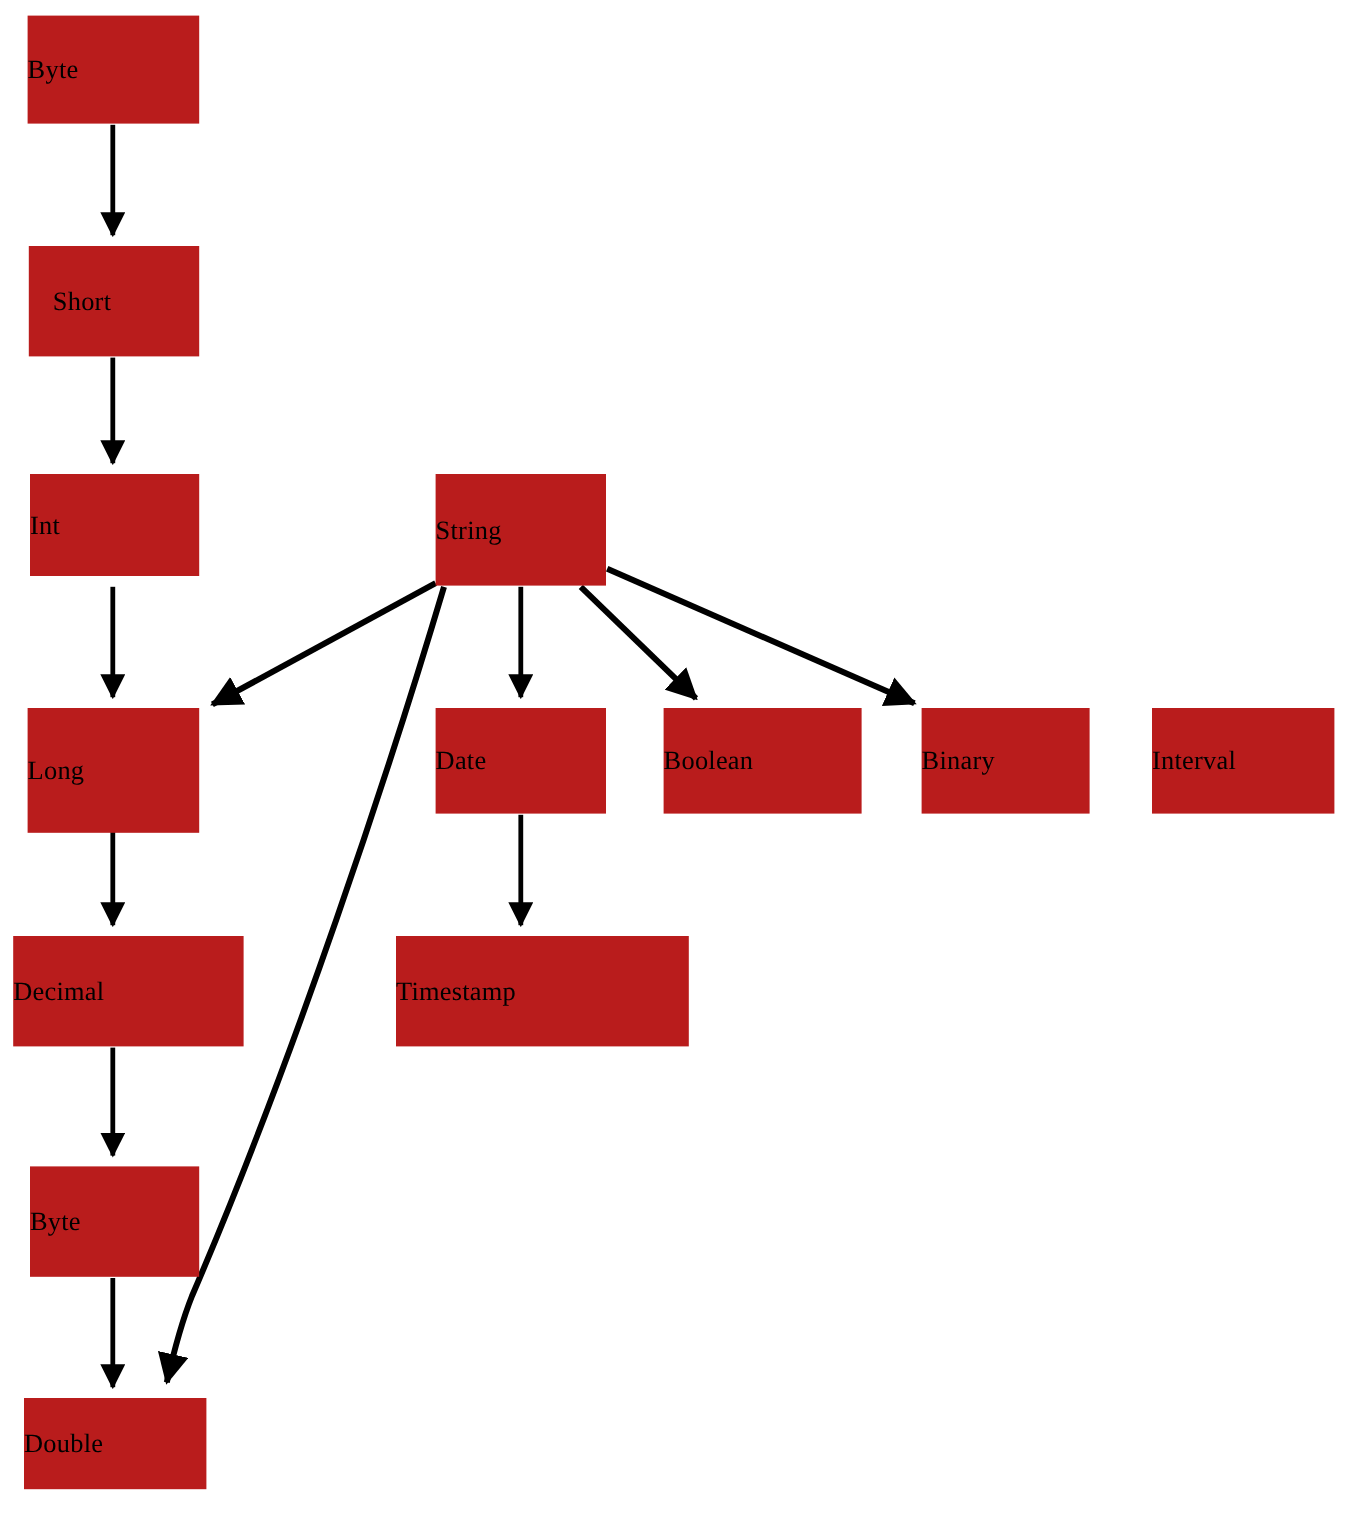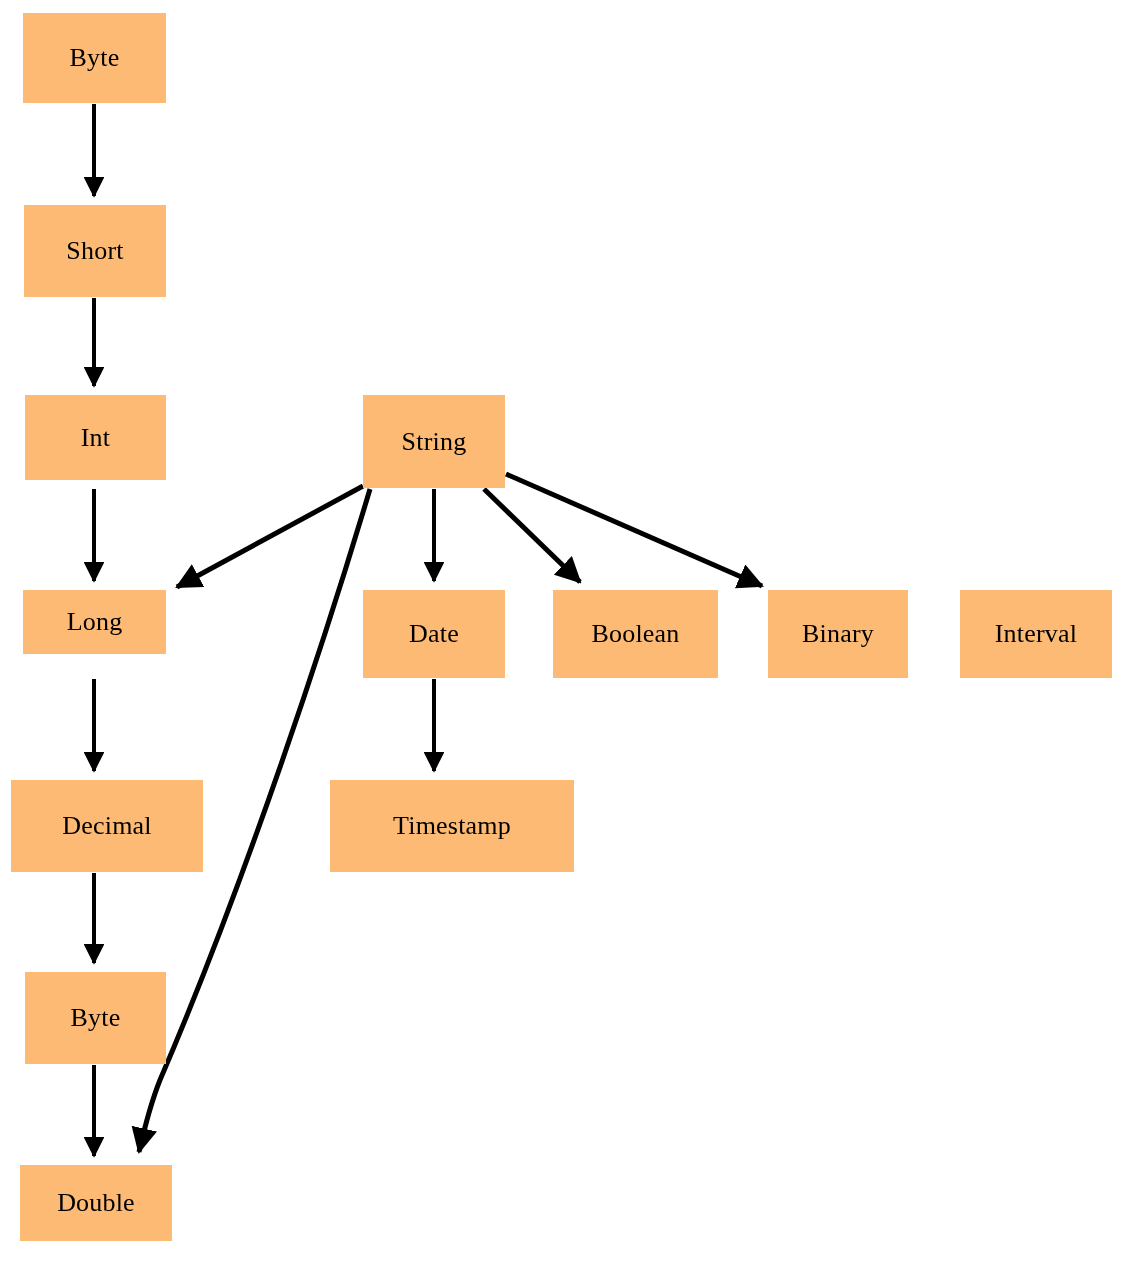--- a/index.html
+++ b/index.html
@@ -20,24 +20,24 @@
     left: 0;
     top: 0;
     width: 1128px;
     height: 1270px;
     pointer-events: none;
   }
   .node {
     position: absolute;
     display: flex;
     align-items: center;
-    justify-content: center;
-    background: #fdba74;
+    justify-content: flex-start;
+    background: #b91c1c;
     color: #000000;
-    font-size: 26px;
+    font-size: 22px;
     line-height: 1;
     letter-spacing: 0.2px;
     white-space: nowrap;
     box-sizing: border-box;
   }
 </style>
 </head>
 <body>
 
 <div id="canvas">
@@ -71,29 +71,29 @@
 
     <path d="M 370 489 C 325 640, 246 880, 160 1080 C 152 1100, 144 1130, 139 1152" fill="none" stroke="#000000" stroke-width="5" marker-end="url(#ah)"></path>
 
     <line x1="434" y1="679" x2="434" y2="771" stroke="#000000" stroke-width="4" marker-end="url(#ah)"></line>
   </svg>
 
   <div class="node" style="left:23px; top:13px; width:143px; height:90px;">
     <span>Byte</span>
   </div>
 
-  <div class="node" style="left:24px; top:205px; width:142px; height:92px;">
+  <div class="node" style="left:24px; top:205px; width:142px; height:92px;padding-left:20px;">
     <span>Short</span>
   </div>
 
   <div class="node" style="left:25px; top:395px; width:141px; height:85px;">
     <span>Int</span>
   </div>
 
-  <div class="node" style="left:23px; top:590px; width:143px; height:64px;">
+  <div class="node" style="left:23px; top:590px; width:143px; height:104px;">
     <span>Long</span>
   </div>
 
   <div class="node" style="left:11px; top:780px; width:192px; height:92px;">
     <span>Decimal</span>
   </div>
 
   <div class="node" style="left:25px; top:972px; width:141px; height:92px;">
     <span>Byte</span>
   </div>

